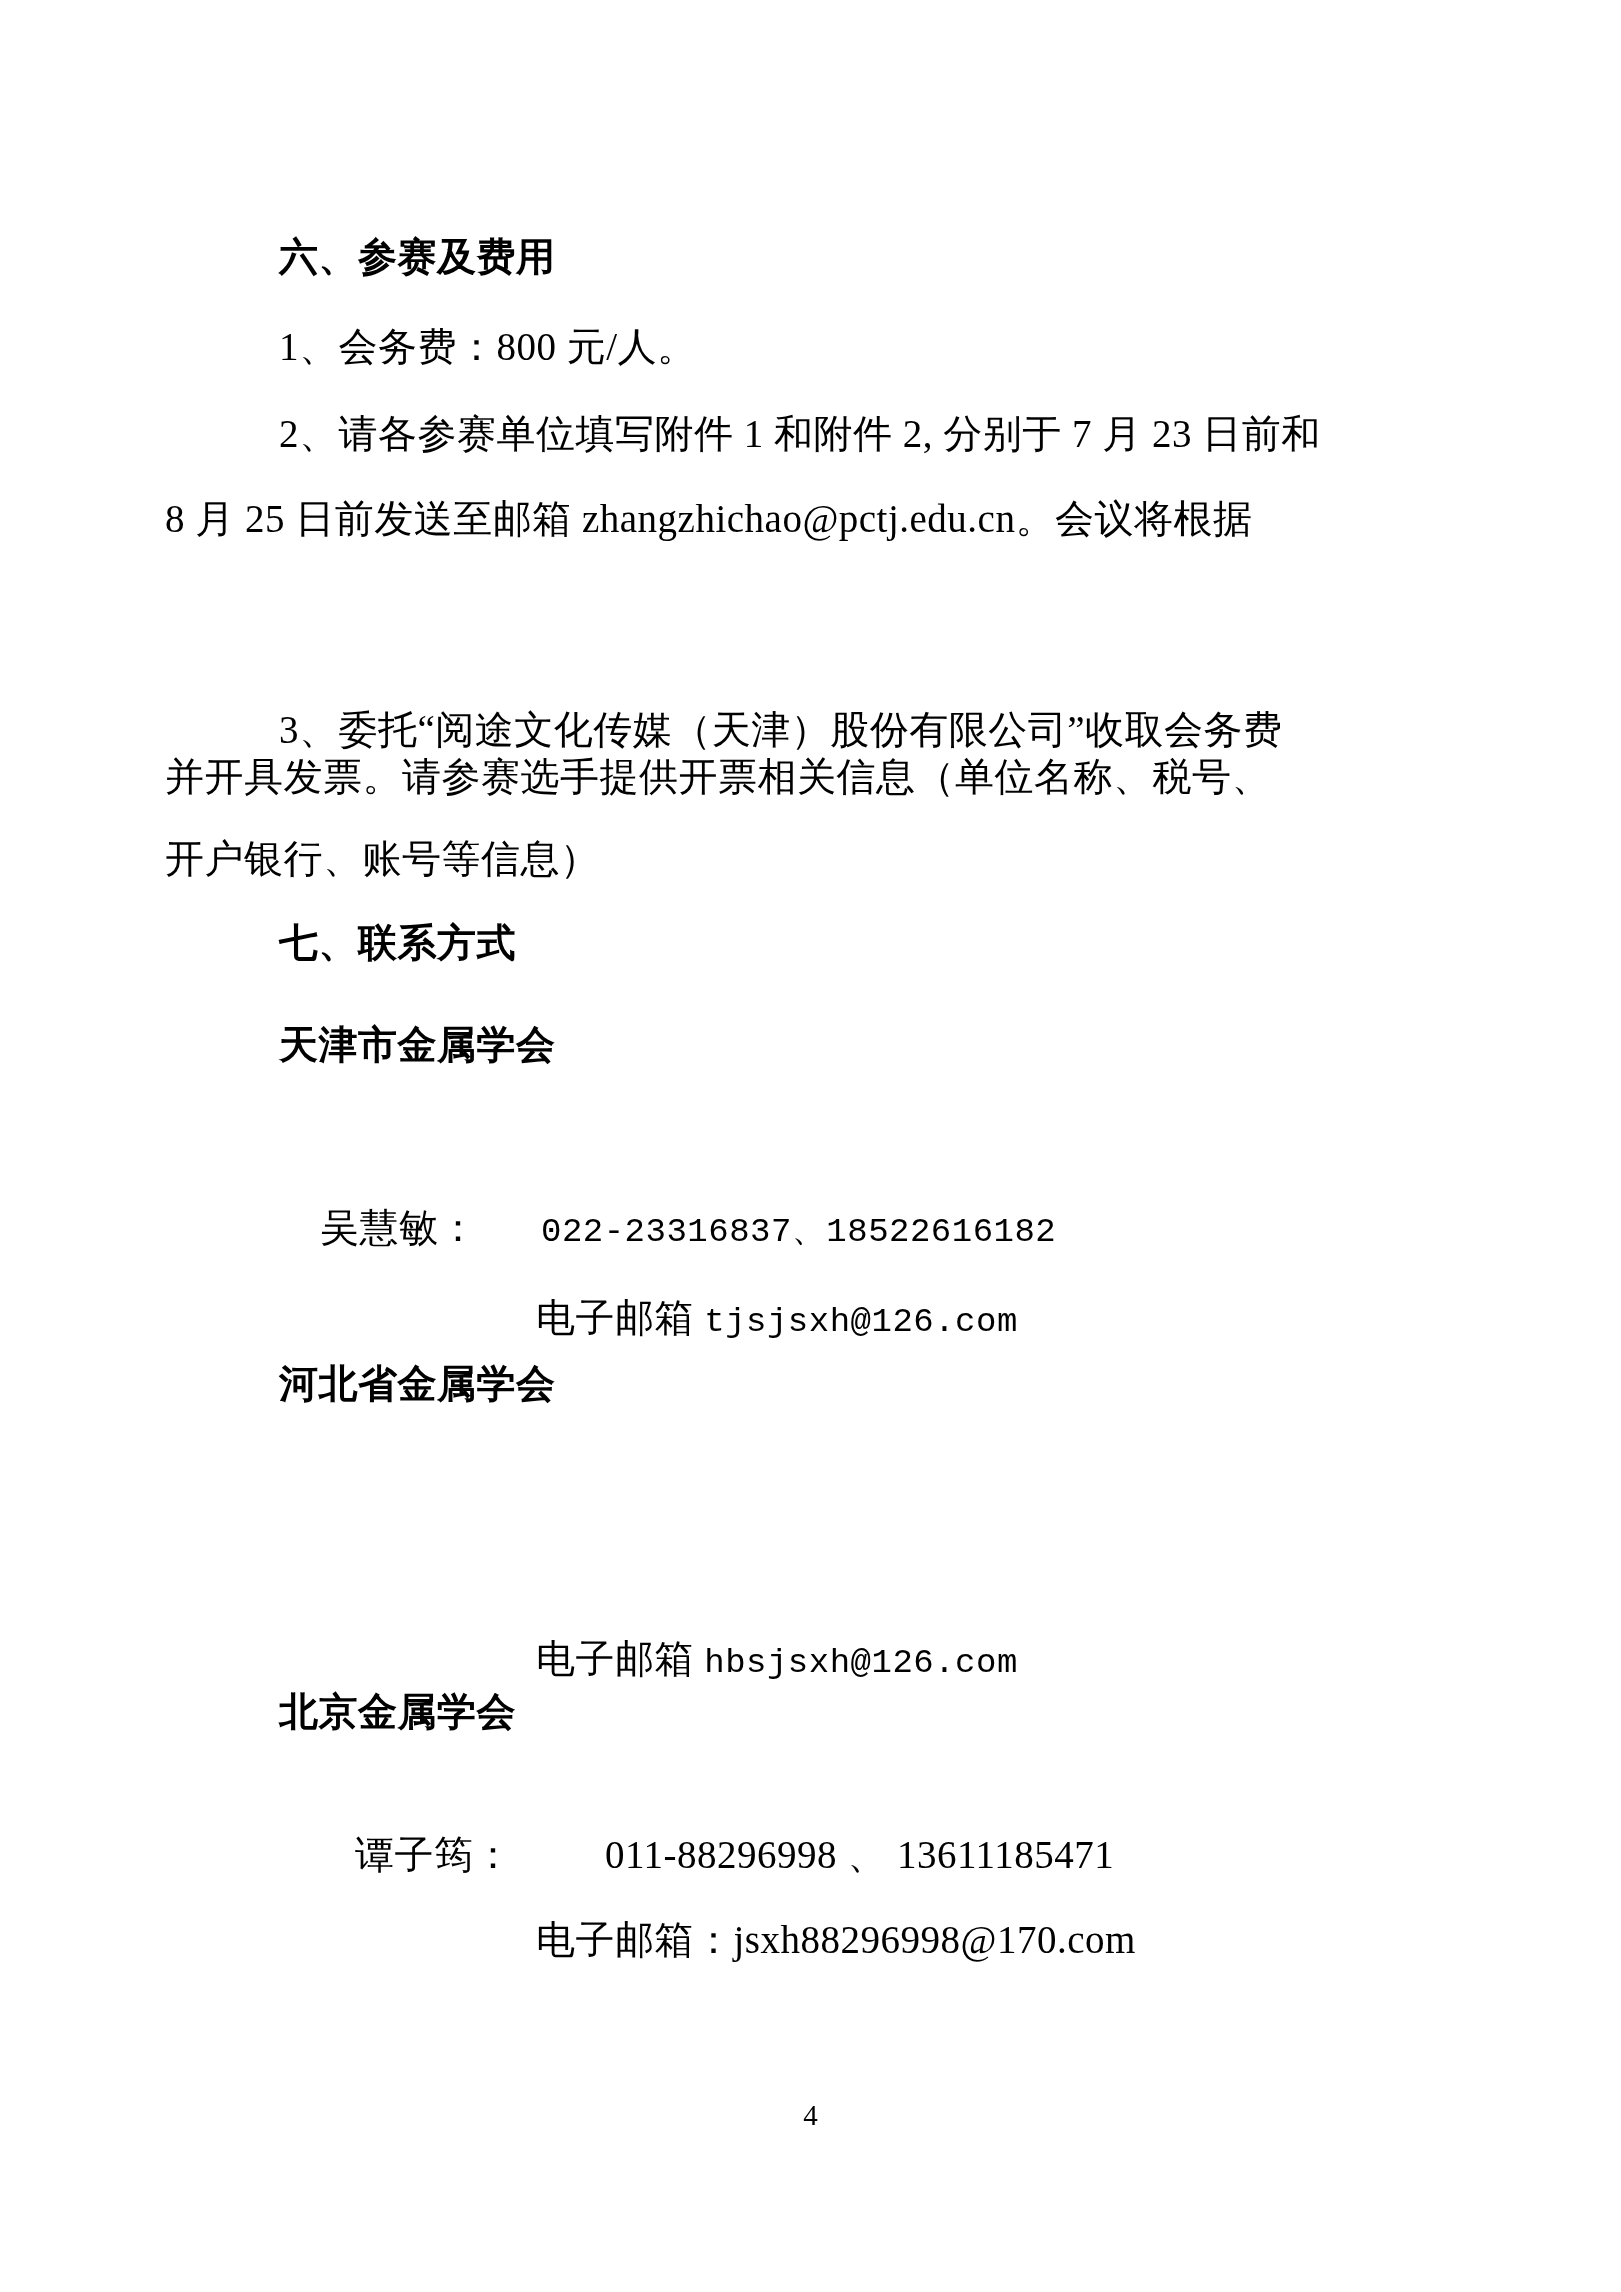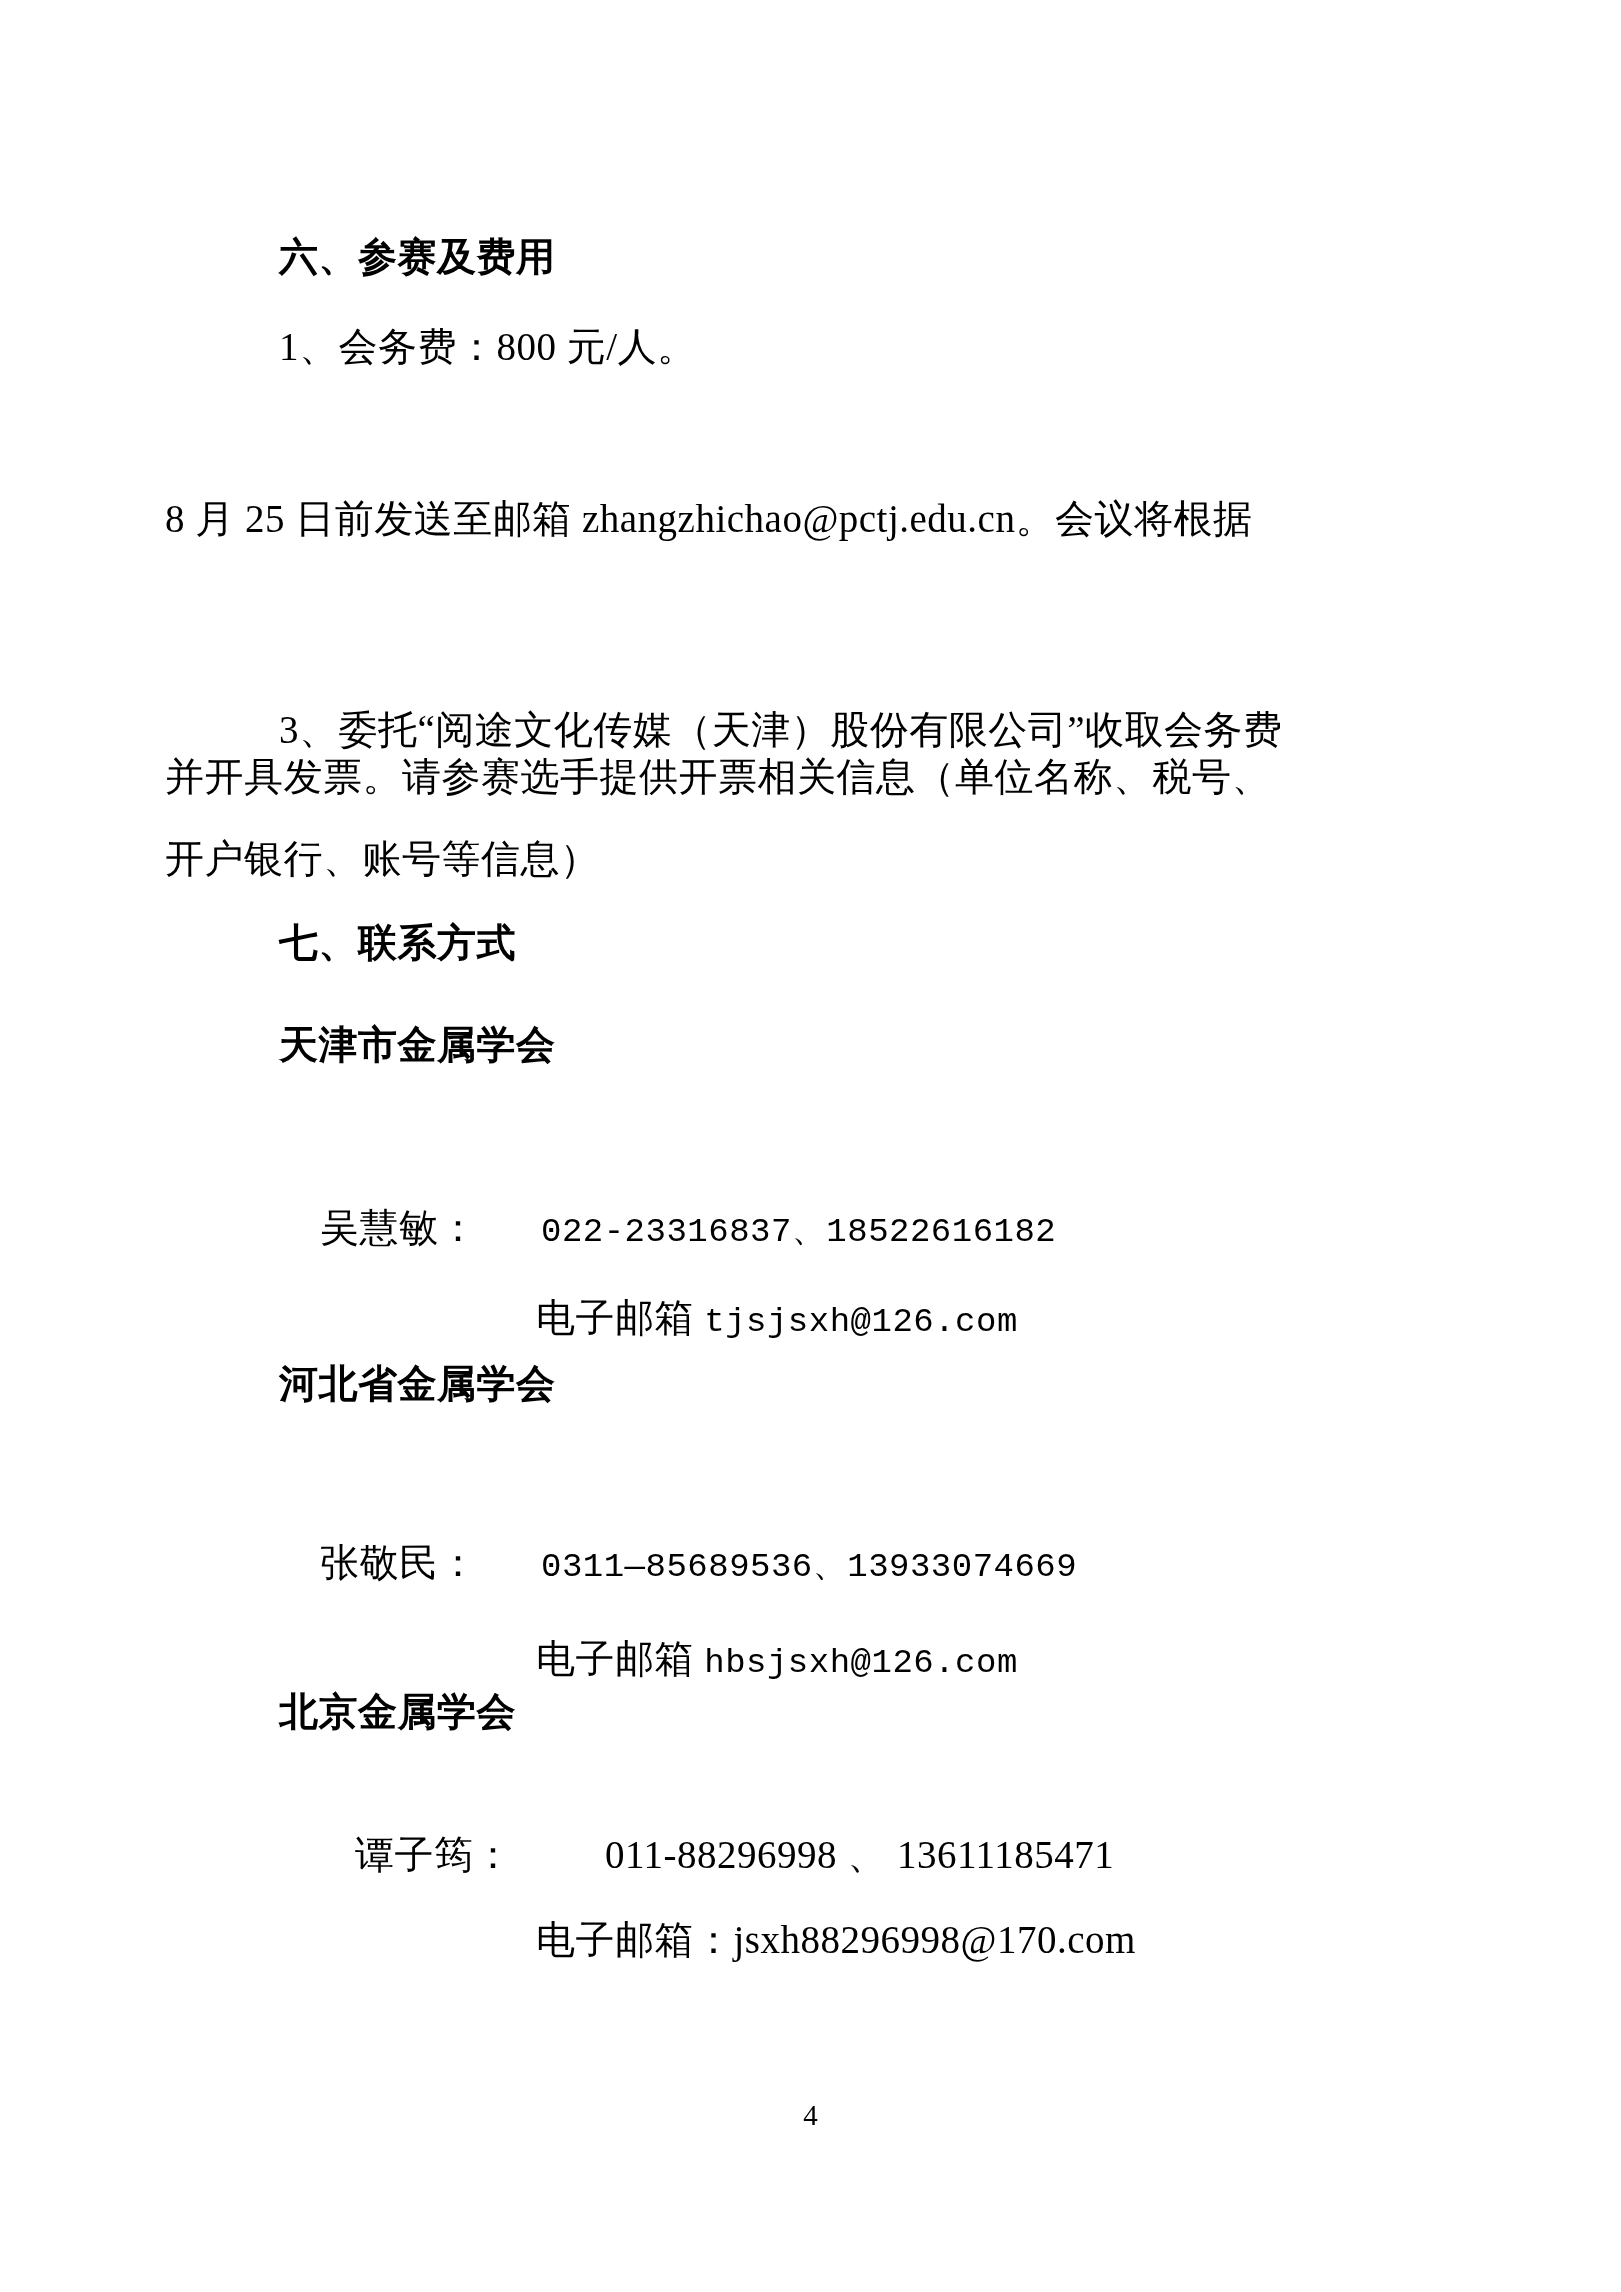--- a/index.html
+++ b/index.html
@@ -49,20 +49,21 @@
 </style>
 </head>
 <body>
 
 <div class="page">
 
   <div class="line bold" style="top:233px; left:279px;">六、参赛及费用</div>
 
   <div class="line" style="top:323px; left:279px;">1、会务费：800 元/人。</div>
 
+  <div class="line" style="top:410px; left:279px;">2、请各参赛单位填写附件 1 和附件 2, 分别于 7 月 23 日前和</div>
 
   <div class="line" style="top:495px; left:165px;">8 月 25 日前发送至邮箱 zhangzhichao@pctj.edu.cn。会议将根据</div>
 
 
   <div class="line" style="top:706px; left:279px;text-align:right;">3、委托“阅途文化传媒（天津）股份有限公司”收取会务费</div>
 
   <div class="line" style="top:753px; left:165px;">并开具发票。请参赛选手提供开票相关信息（单位名称、税号、</div>
 
   <div class="line" style="top:835px; left:165px;">开户银行、账号等信息）</div>
 
@@ -73,23 +74,20 @@
   <div class="line" style="top:1137px; left:279px;">
     <span class="cname">吴慧敏：</span><span class="mono">022-23316837、18522616182</span>
   </div>
 
   <div class="line" style="top:1245px; left:495px;">
     <span>电子邮箱 </span><span class="mono">tjsjsxh@126.com</span>
   </div>
 
   <div class="line bold" style="top:1360px; left:279px;">河北省金属学会</div>
 
-  <div class="line" style="top:1472px; left:279px;">
-    <span class="cname">张敬民：</span><span class="mono">0311—85689536、13933074669</span>
-  </div>
 
   <div class="line" style="top:1586px; left:495px;">
     <span>电子邮箱 </span><span class="mono">hbsjsxh@126.com</span>
   </div>
 
   <div class="line bold" style="top:1688px; left:279px;">北京金属学会</div>
 
   <div class="line" style="top:1782px; left:314px;">
     <span class="cname-wide">谭子筠：</span><span>011-88296998 、 13611185471</span>
   </div>

